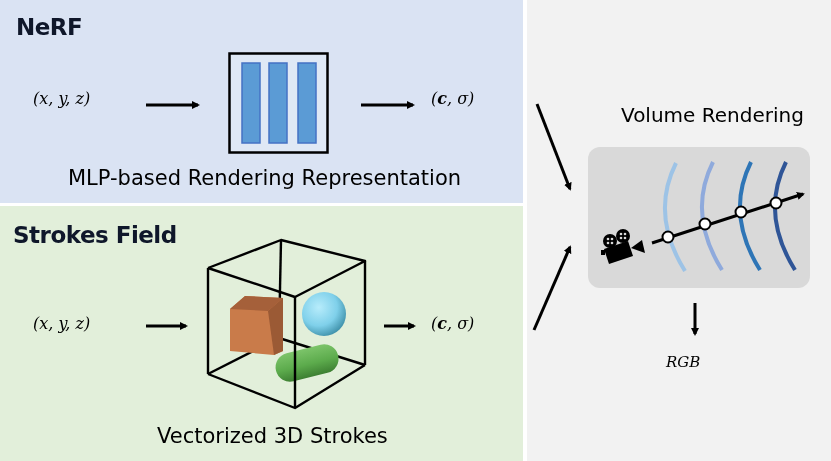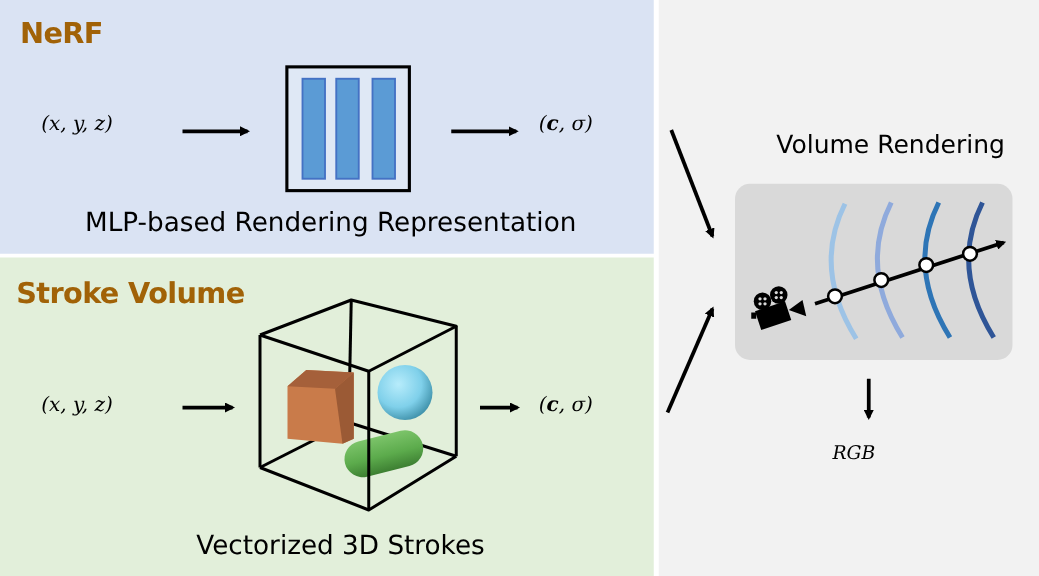--- a/index.html
+++ b/index.html
@@ -1,39 +1,39 @@
 <!DOCTYPE html>
 <html><head>
 <meta charset="utf-8">
 <style>
   html, body { margin:0; padding:0; background:#ffffff; }
   body { width:831px; height:461px; position:relative; overflow:hidden; font-family:"Liberation Sans", sans-serif; }
   .panel { position:absolute; }
   #nerf-panel { left:0; top:0; width:523px; height:203px; background:#dae3f3; }
   #stroke-panel { left:0; top:206px; width:523px; height:255px; background:#e2efda; }
   #render-panel { left:527px; top:0; width:304px; height:461px; background:#f2f2f2; }
-  .title { position:absolute; font-weight:bold; font-size:23px; color:#a16207; font-family:"DejaVu Sans", sans-serif; letter-spacing:-0.5px; }
+  .title { position:absolute; font-weight:bold; font-size:23px; color:#0f172a; font-family:"DejaVu Sans", sans-serif; letter-spacing:-0.5px; }
   .caption { position:absolute; font-size:21px; color:#000; font-family:"DejaVu Sans", sans-serif; white-space:nowrap; }
   .math { position:absolute; font-family:"DejaVu Serif", serif; font-style:italic; font-size:16px; color:#000; white-space:nowrap; }
   .math b { font-style:italic; }
   svg { position:absolute; left:0; top:0; }
 </style>
 </head>
 <body>
 
 <div class="panel" id="nerf-panel"></div>
 <div class="panel" id="stroke-panel"></div>
 <div class="panel" id="render-panel"></div>
 
 <div class="title" style="left:16px; top:14px;">NeRF</div>
 <div class="math" style="left:33px; top:89px;">(x, y, z)</div>
 <div class="math" style="left:431px; top:89px;"><span>(</span><b>c</b><span>, σ)</span></div>
 <div class="caption" style="left:68px; top:166px;">MLP-based Rendering Representation</div>
 
-<div class="title" style="left:13px; top:222px;">Stroke Volume</div>
+<div class="title" style="left:13px; top:222px;">Strokes Field</div>
 <div class="math" style="left:33px; top:314px;">(x, y, z)</div>
 <div class="math" style="left:431px; top:314px;"><span>(</span><b>c</b><span>, σ)</span></div>
 <div class="caption" style="left:157px; top:424px;">Vectorized 3D Strokes</div>
 
 <div class="caption" style="left:621px; top:103px; font-size:20px;">Volume Rendering</div>
 <div class="math" style="left:666px; top:353px; font-size:15px;">RGB</div>
 
 <svg width="831" height="461" viewBox="0 0 831 461">
   <defs>
     <marker id="ah" markerWidth="8" markerHeight="8" refX="6" refY="4" orient="auto" markerUnits="userSpaceOnUse">

